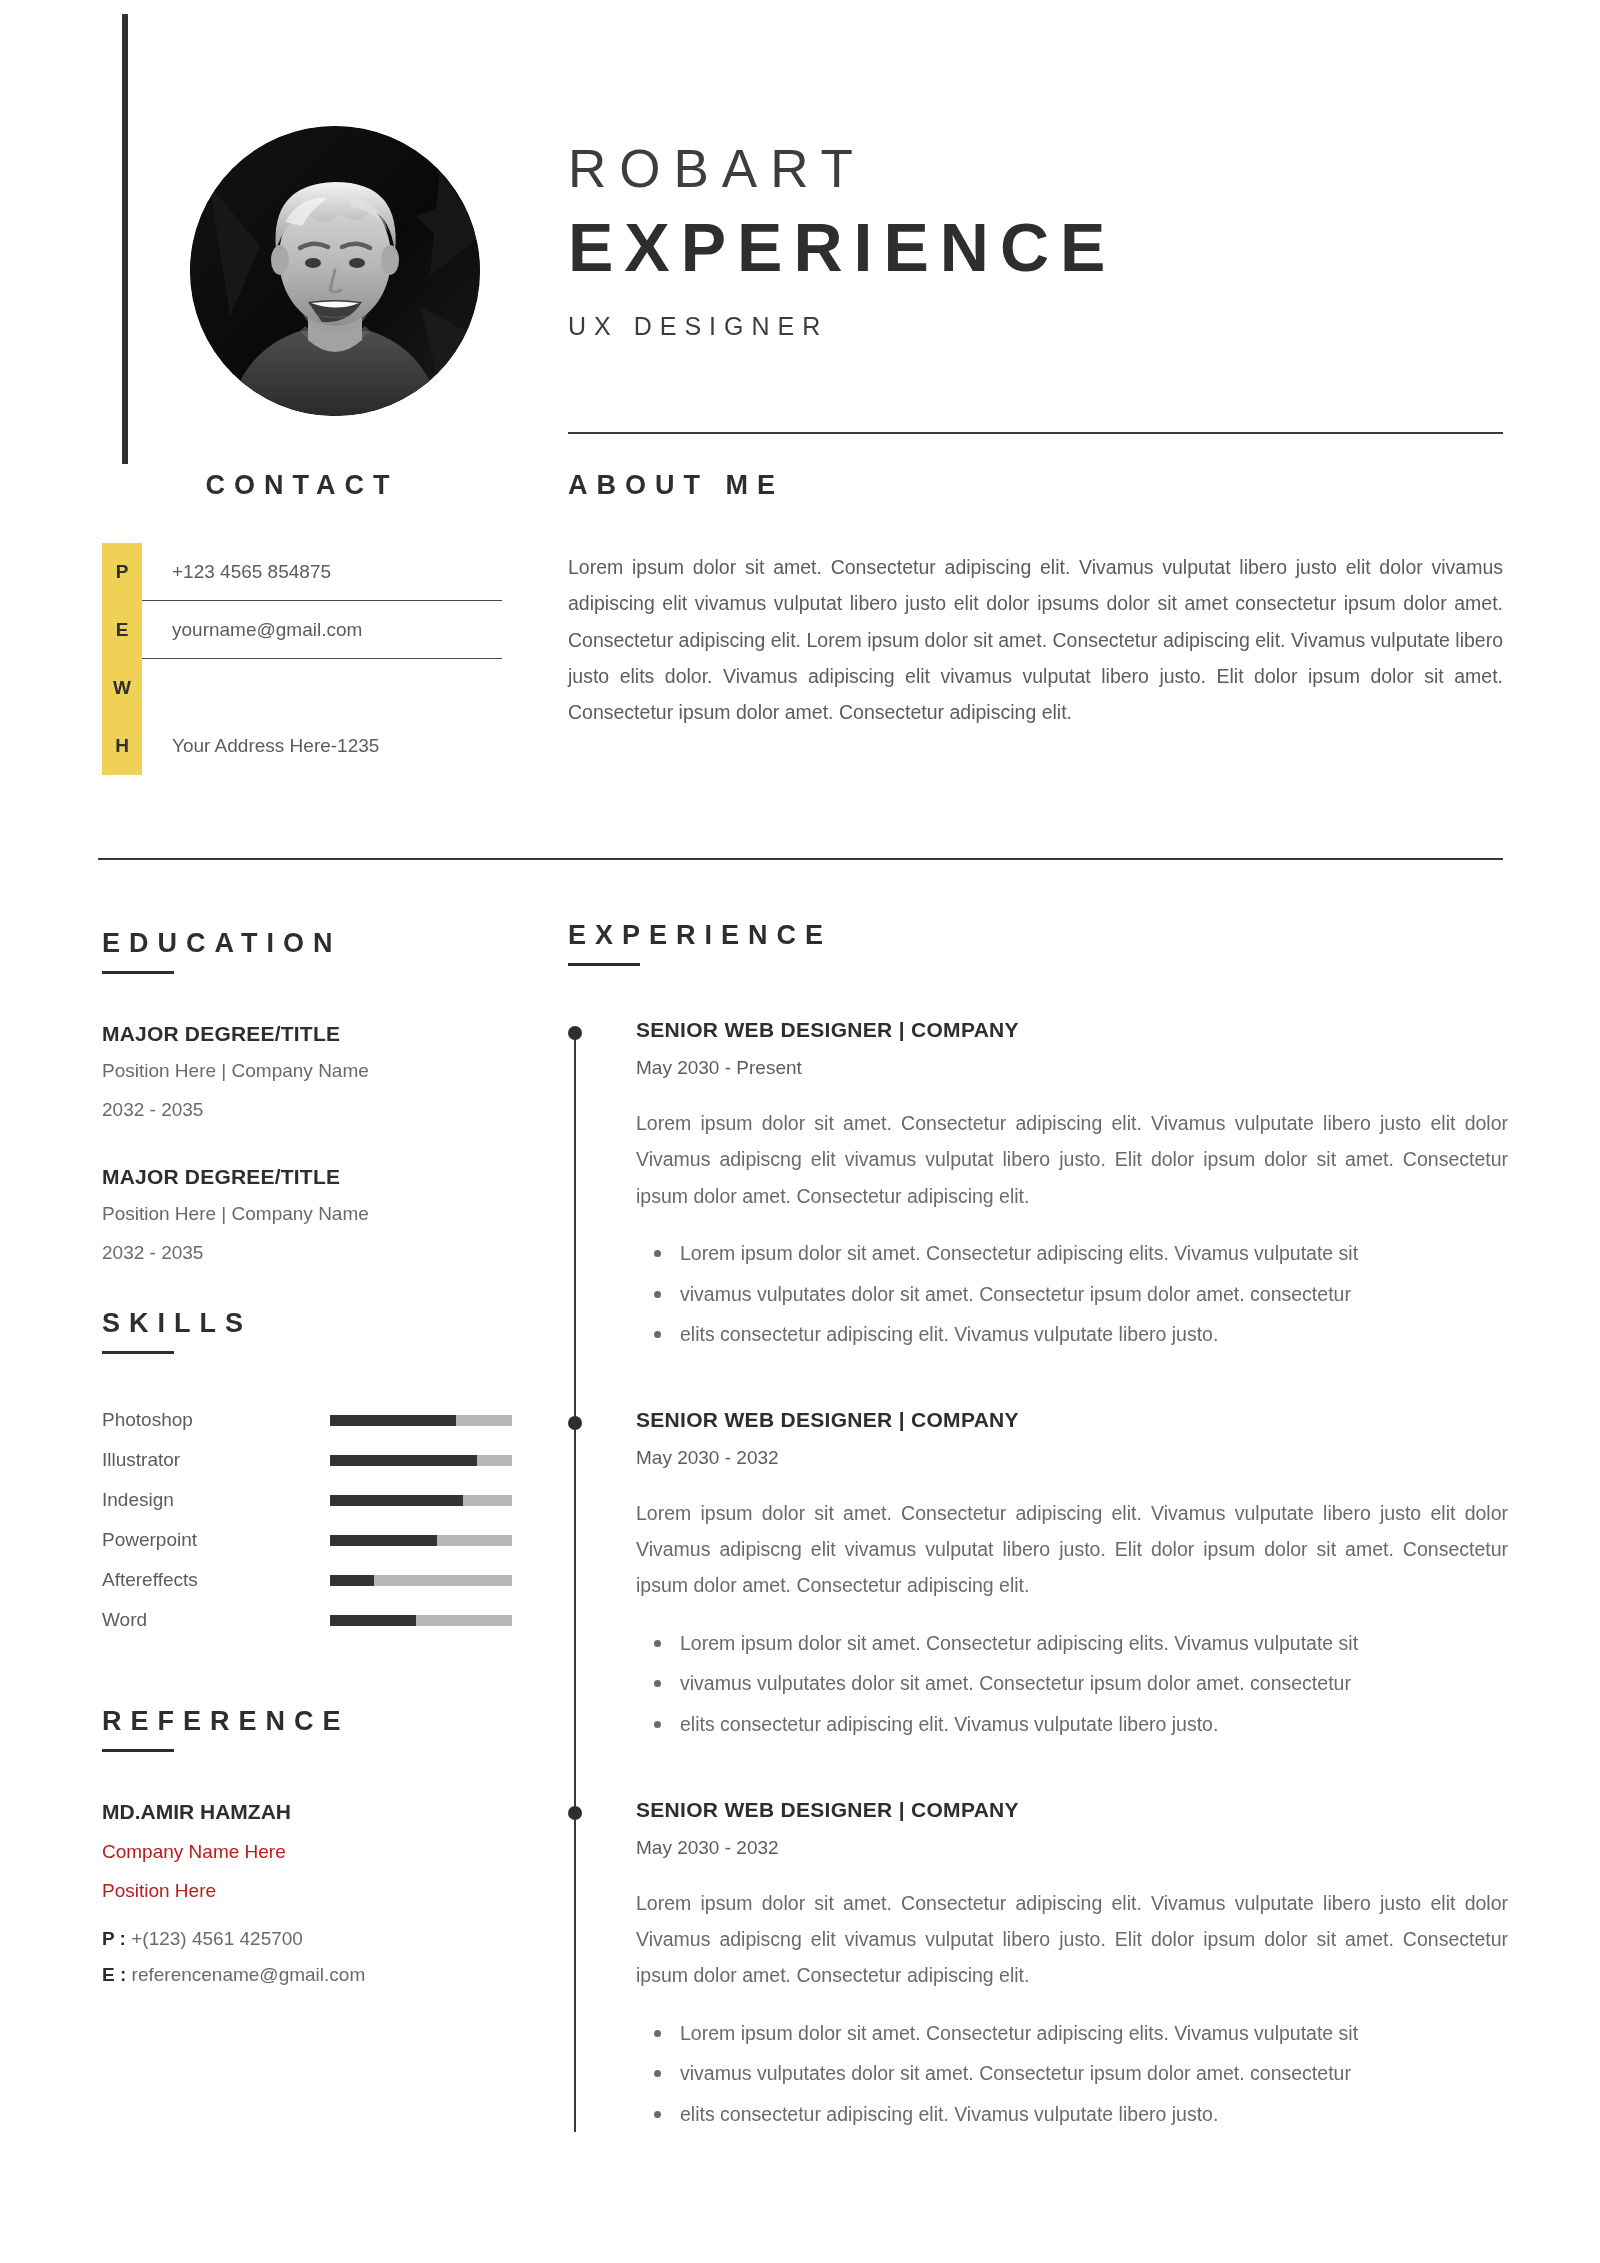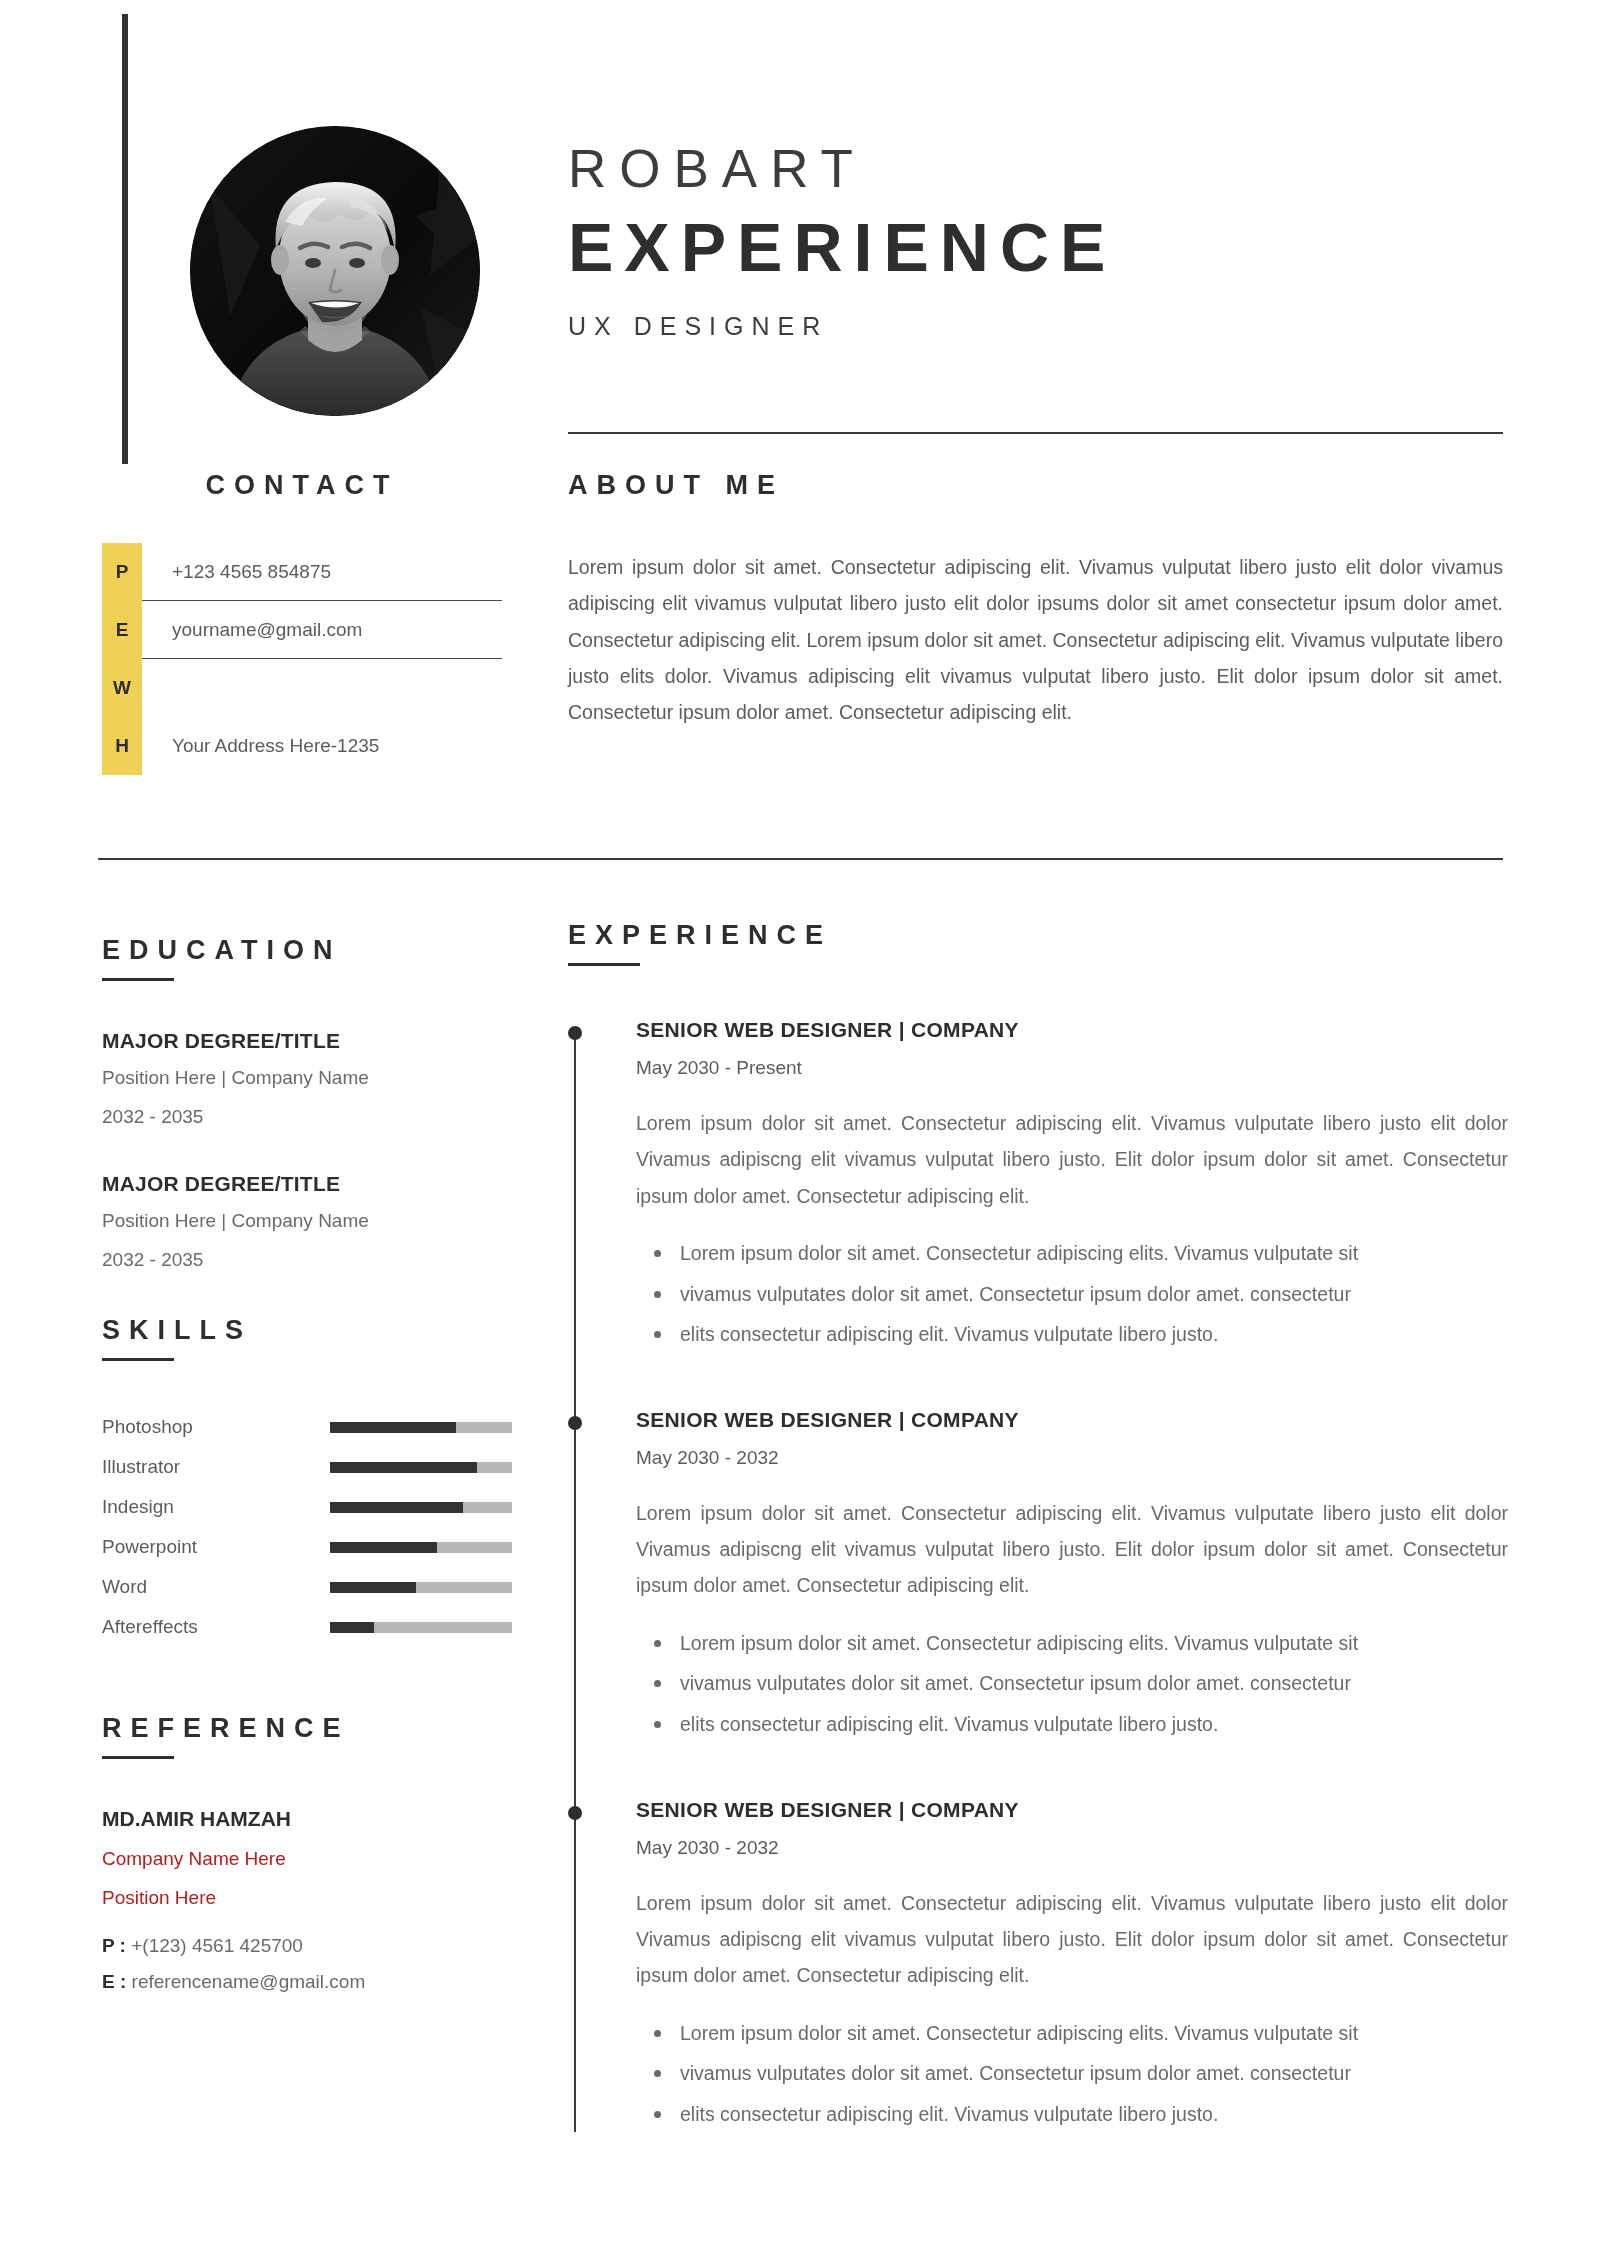--- a/index.html
+++ b/index.html
@@ -183,21 +183,21 @@
     height: 2px;
     background: #3a3a3a;
   }
 
   
   .lower { position: absolute; top: 920px; left: 0; width: 1600px; }
 
   .left-col {
     position: absolute;
     left: 102px;
-    top: 15px;
+    top: 8px;
     width: 410px;
   }
 
   .right-col {
     position: absolute;
     left: 568px;
     top: 0;
     width: 940px;
   }
 
@@ -529,30 +529,30 @@
           </div>
 
           <div class="skill-row">
             <div class="skill-label">Powerpoint</div>
             <div class="skill-track">
               <div class="skill-fill" style="width: 59%;"></div>
             </div>
           </div>
 
           <div class="skill-row">
+            <div class="skill-label">Aftereffects</div>
+            <div class="skill-track">
+              <div class="skill-fill" style="width: 24%;"></div>
+            </div>
+          </div>
+
+          <div class="skill-row">
             <div class="skill-label">Word</div>
             <div class="skill-track">
               <div class="skill-fill" style="width: 47%;"></div>
-            </div>
-          </div>
-
-          <div class="skill-row">
-            <div class="skill-label">Aftereffects</div>
-            <div class="skill-track">
-              <div class="skill-fill" style="width: 24%;"></div>
             </div>
           </div>
 
 
         </div>
       </div>
 
       <div class="ref-block">
         <div class="sec-title">REFERENCE</div>
         <div class="sec-underline"></div>

